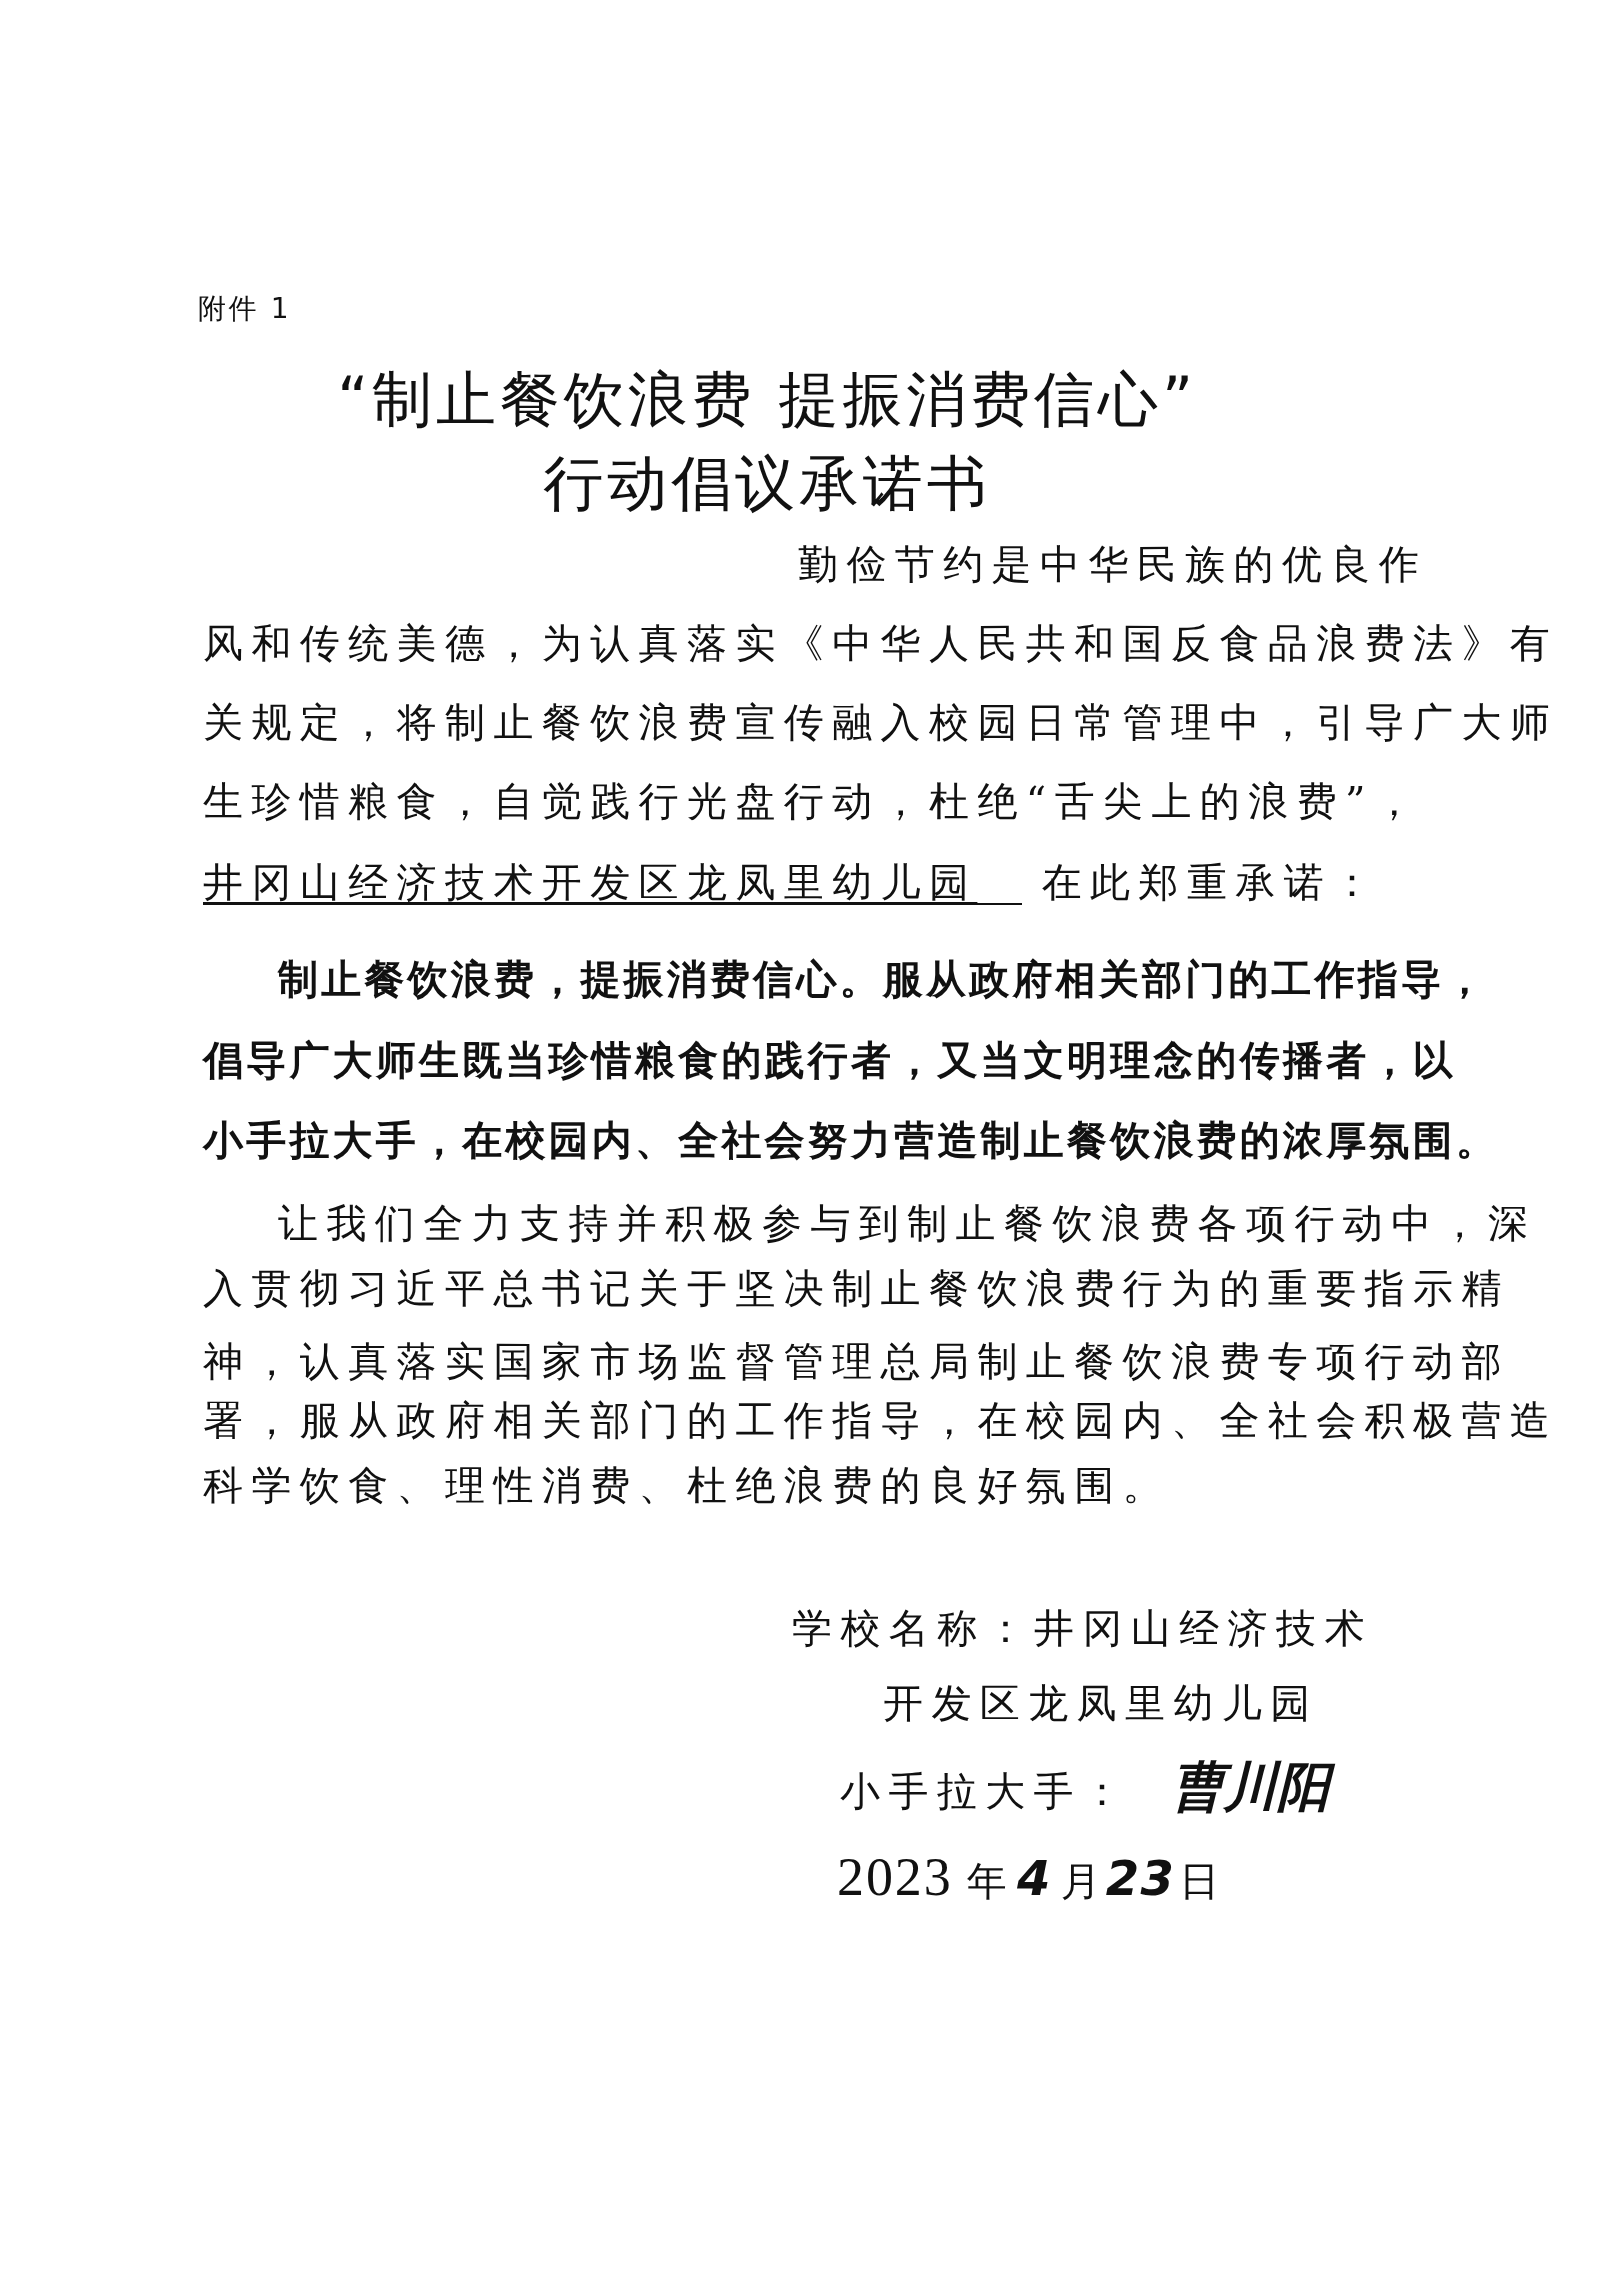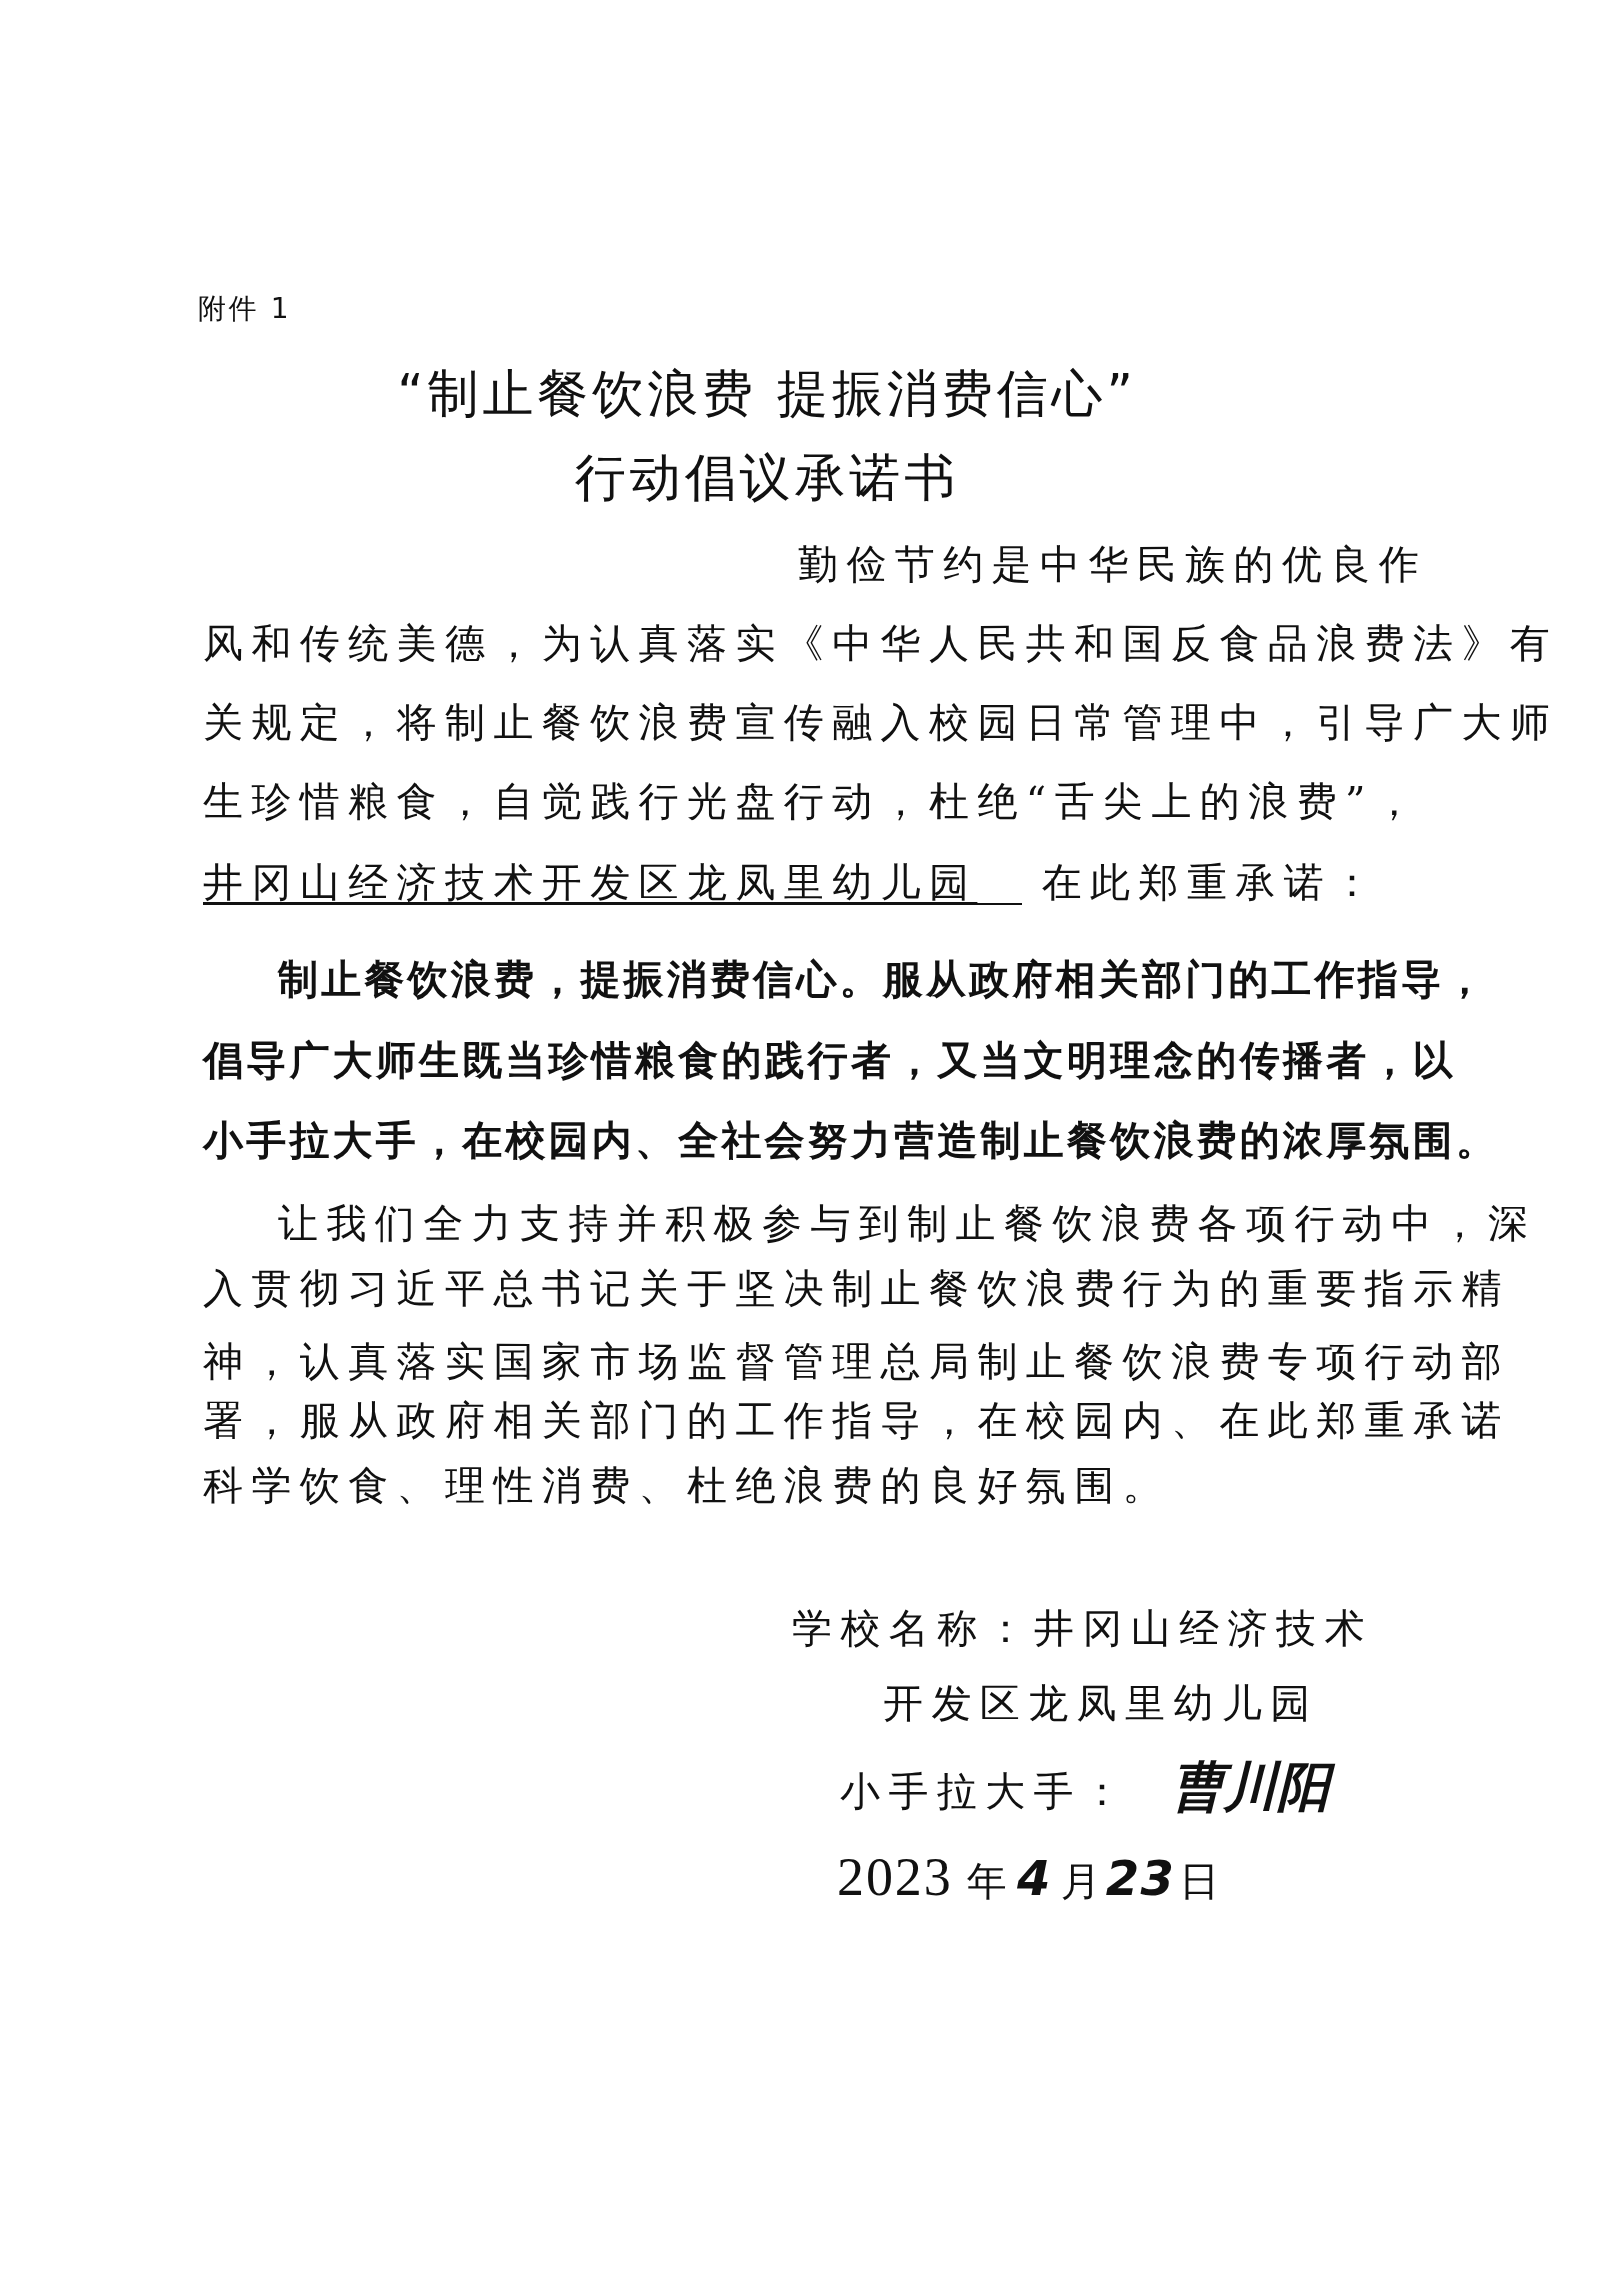--- a/index.html
+++ b/index.html
@@ -1,19 +1,19 @@
 <!DOCTYPE html>
 <html style="font-size:10.3px"><head>
 <meta charset="utf-8">
 <style>
   html, body { margin:0; padding:0; background:#ffffff; }
   body { width:1622px; height:2295px; position:relative; overflow:hidden; color:#111; font-family:"DejaVu Sans", sans-serif; }
   .abs { position:absolute; white-space:nowrap; }
   .attach { left:198px; top:290px; font-size:28px; letter-spacing:2.6px; }
-  .title { left:0; width:1534px; text-align:center; font-size:51px; letter-spacing:3.9px; }
+  .title { left:0; width:1534px; text-align:center; font-size:60px; letter-spacing:3.9px; }
   .t1 { top:360px; }
   .t2 { top:444px; }
   .line { left:203px; font-size:40px; letter-spacing:8.4px; font-family:"DejaVu Serif", serif; }
   .bold { font-family:"DejaVu Sans", sans-serif; font-weight:bold; letter-spacing:3.2px; font-size:40px; }
   .ul { text-decoration:underline; text-decoration-thickness:2.6px; text-underline-offset:6.4px; }
   .sig { font-size:40px; letter-spacing:8.4px; font-family:"DejaVu Serif", serif; }
   .hand { font-family:"DejaVu Serif", serif; font-style:italic; font-weight:bold; font-size:53px; letter-spacing:0; }
   .handnum { font-family:"DejaVu Sans", sans-serif; font-weight:bold; font-style:italic; font-size:48px; }
 </style>
 </head>
@@ -34,21 +34,21 @@
     <span class="ul">井冈山经济技术开发区龙凤里幼儿园</span><span style="display:inline-block;width:45px;border-bottom:2.6px solid #111;height:0.6px;vertical-align:-9px;"></span><span style="margin-left:19.3px;">在此郑重承诺：</span>
   </div>
 
   <div class="abs bold" style="left:278px; top:952px;">制止餐饮浪费，提振消费信心。服从政府相关部门的工作指导，</div>
   <div class="abs bold" style="left:203px; top:1033px;">倡导广大师生既当珍惜粮食的践行者，又当文明理念的传播者，以</div>
   <div class="abs bold" style="left:203px; top:1113px;">小手拉大手，在校园内、全社会努力营造制止餐饮浪费的浓厚氛围。</div>
 
   <div class="abs line" style="left:278px; top:1196px;">让我们全力支持并积极参与到制止餐饮浪费各项行动中，深</div>
   <div class="abs line" style="top:1261px;">入贯彻习近平总书记关于坚决制止餐饮浪费行为的重要指示精</div>
   <div class="abs line" style="top:1334px;">神，认真落实国家市场监督管理总局制止餐饮浪费专项行动部</div>
-  <div class="abs line" style="top:1393px;">署，服从政府相关部门的工作指导，在校园内、在此郑重承诺</div>
+  <div class="abs line" style="top:1393px;">署，服从政府相关部门的工作指导，在校园内、全社会积极营造</div>
   <div class="abs line" style="top:1458px;">科学饮食、理性消费、杜绝浪费的良好氛围。</div>
 
   <div class="abs sig" style="left:792px; top:1601px;">
     <span>学校名称：</span><span>井冈山经济技术</span>
   </div>
   <div class="abs sig" style="left:883px; top:1676px;">开发区龙凤里幼儿园</div>
 
   <div class="abs sig" style="left:840px; top:1752px;">
     <span>小手拉大手：</span>
     <span class="hand" style="margin-left:19.3px;">曹川阳</span>

